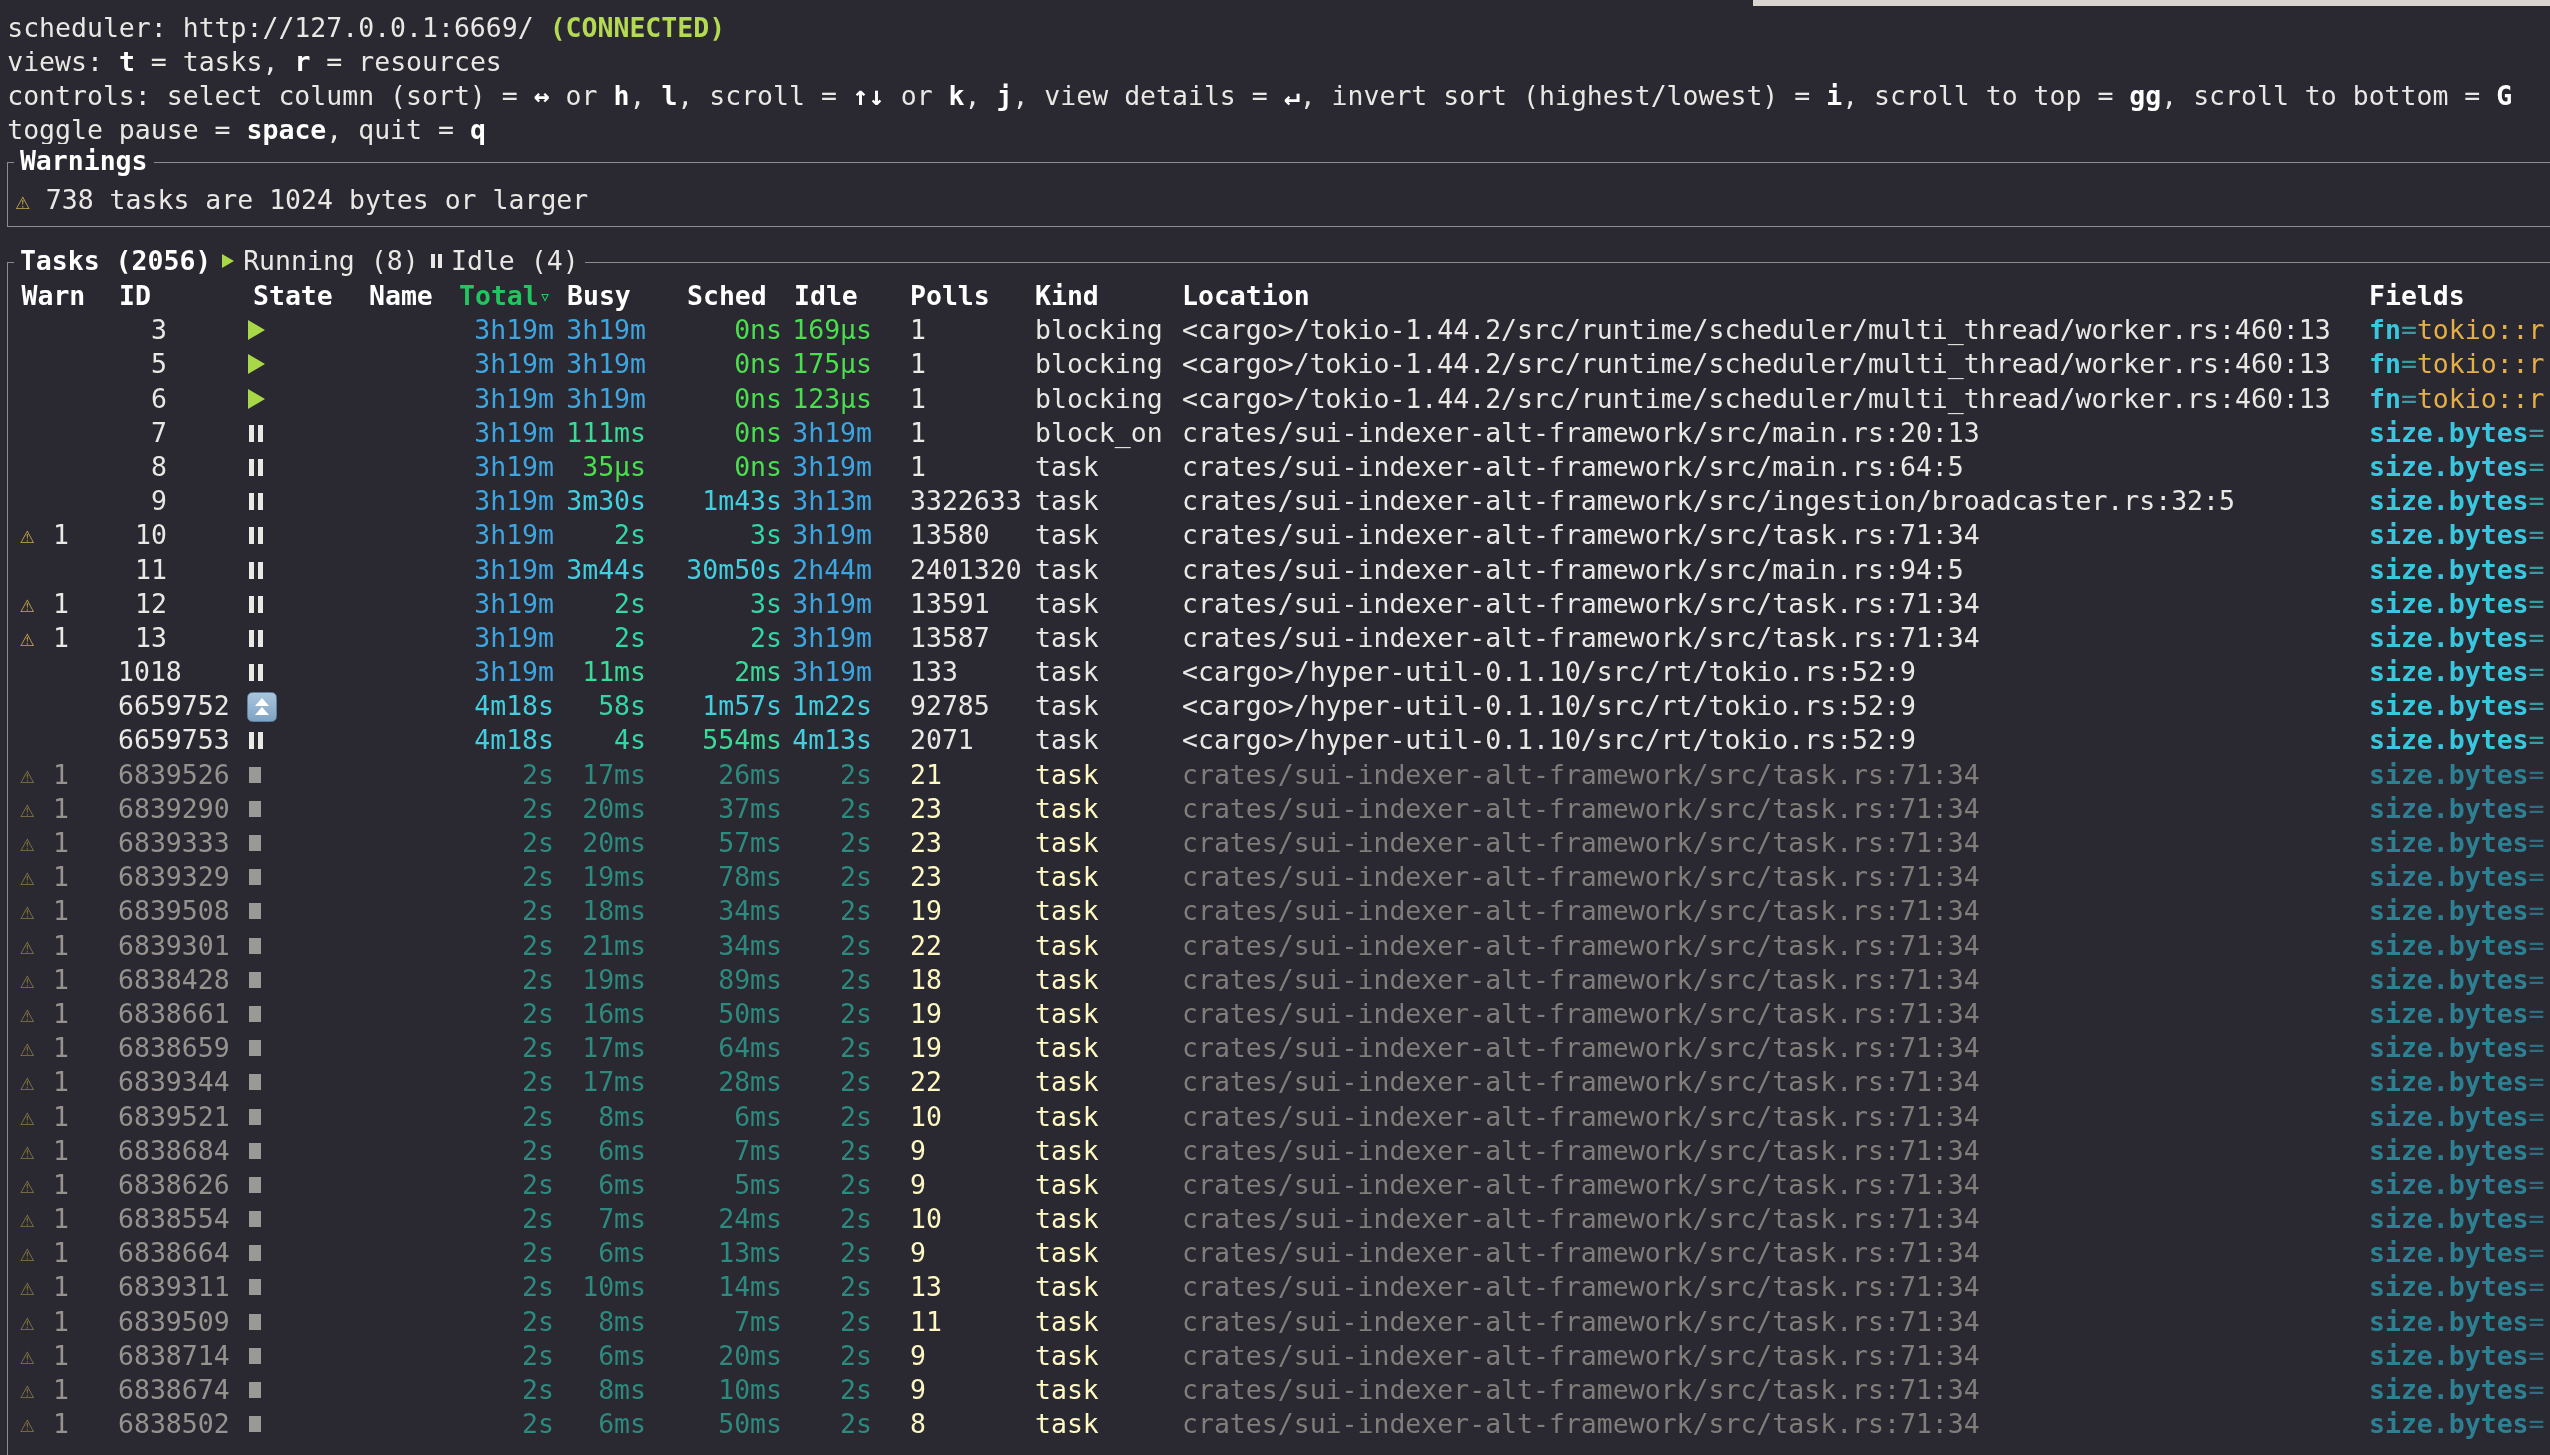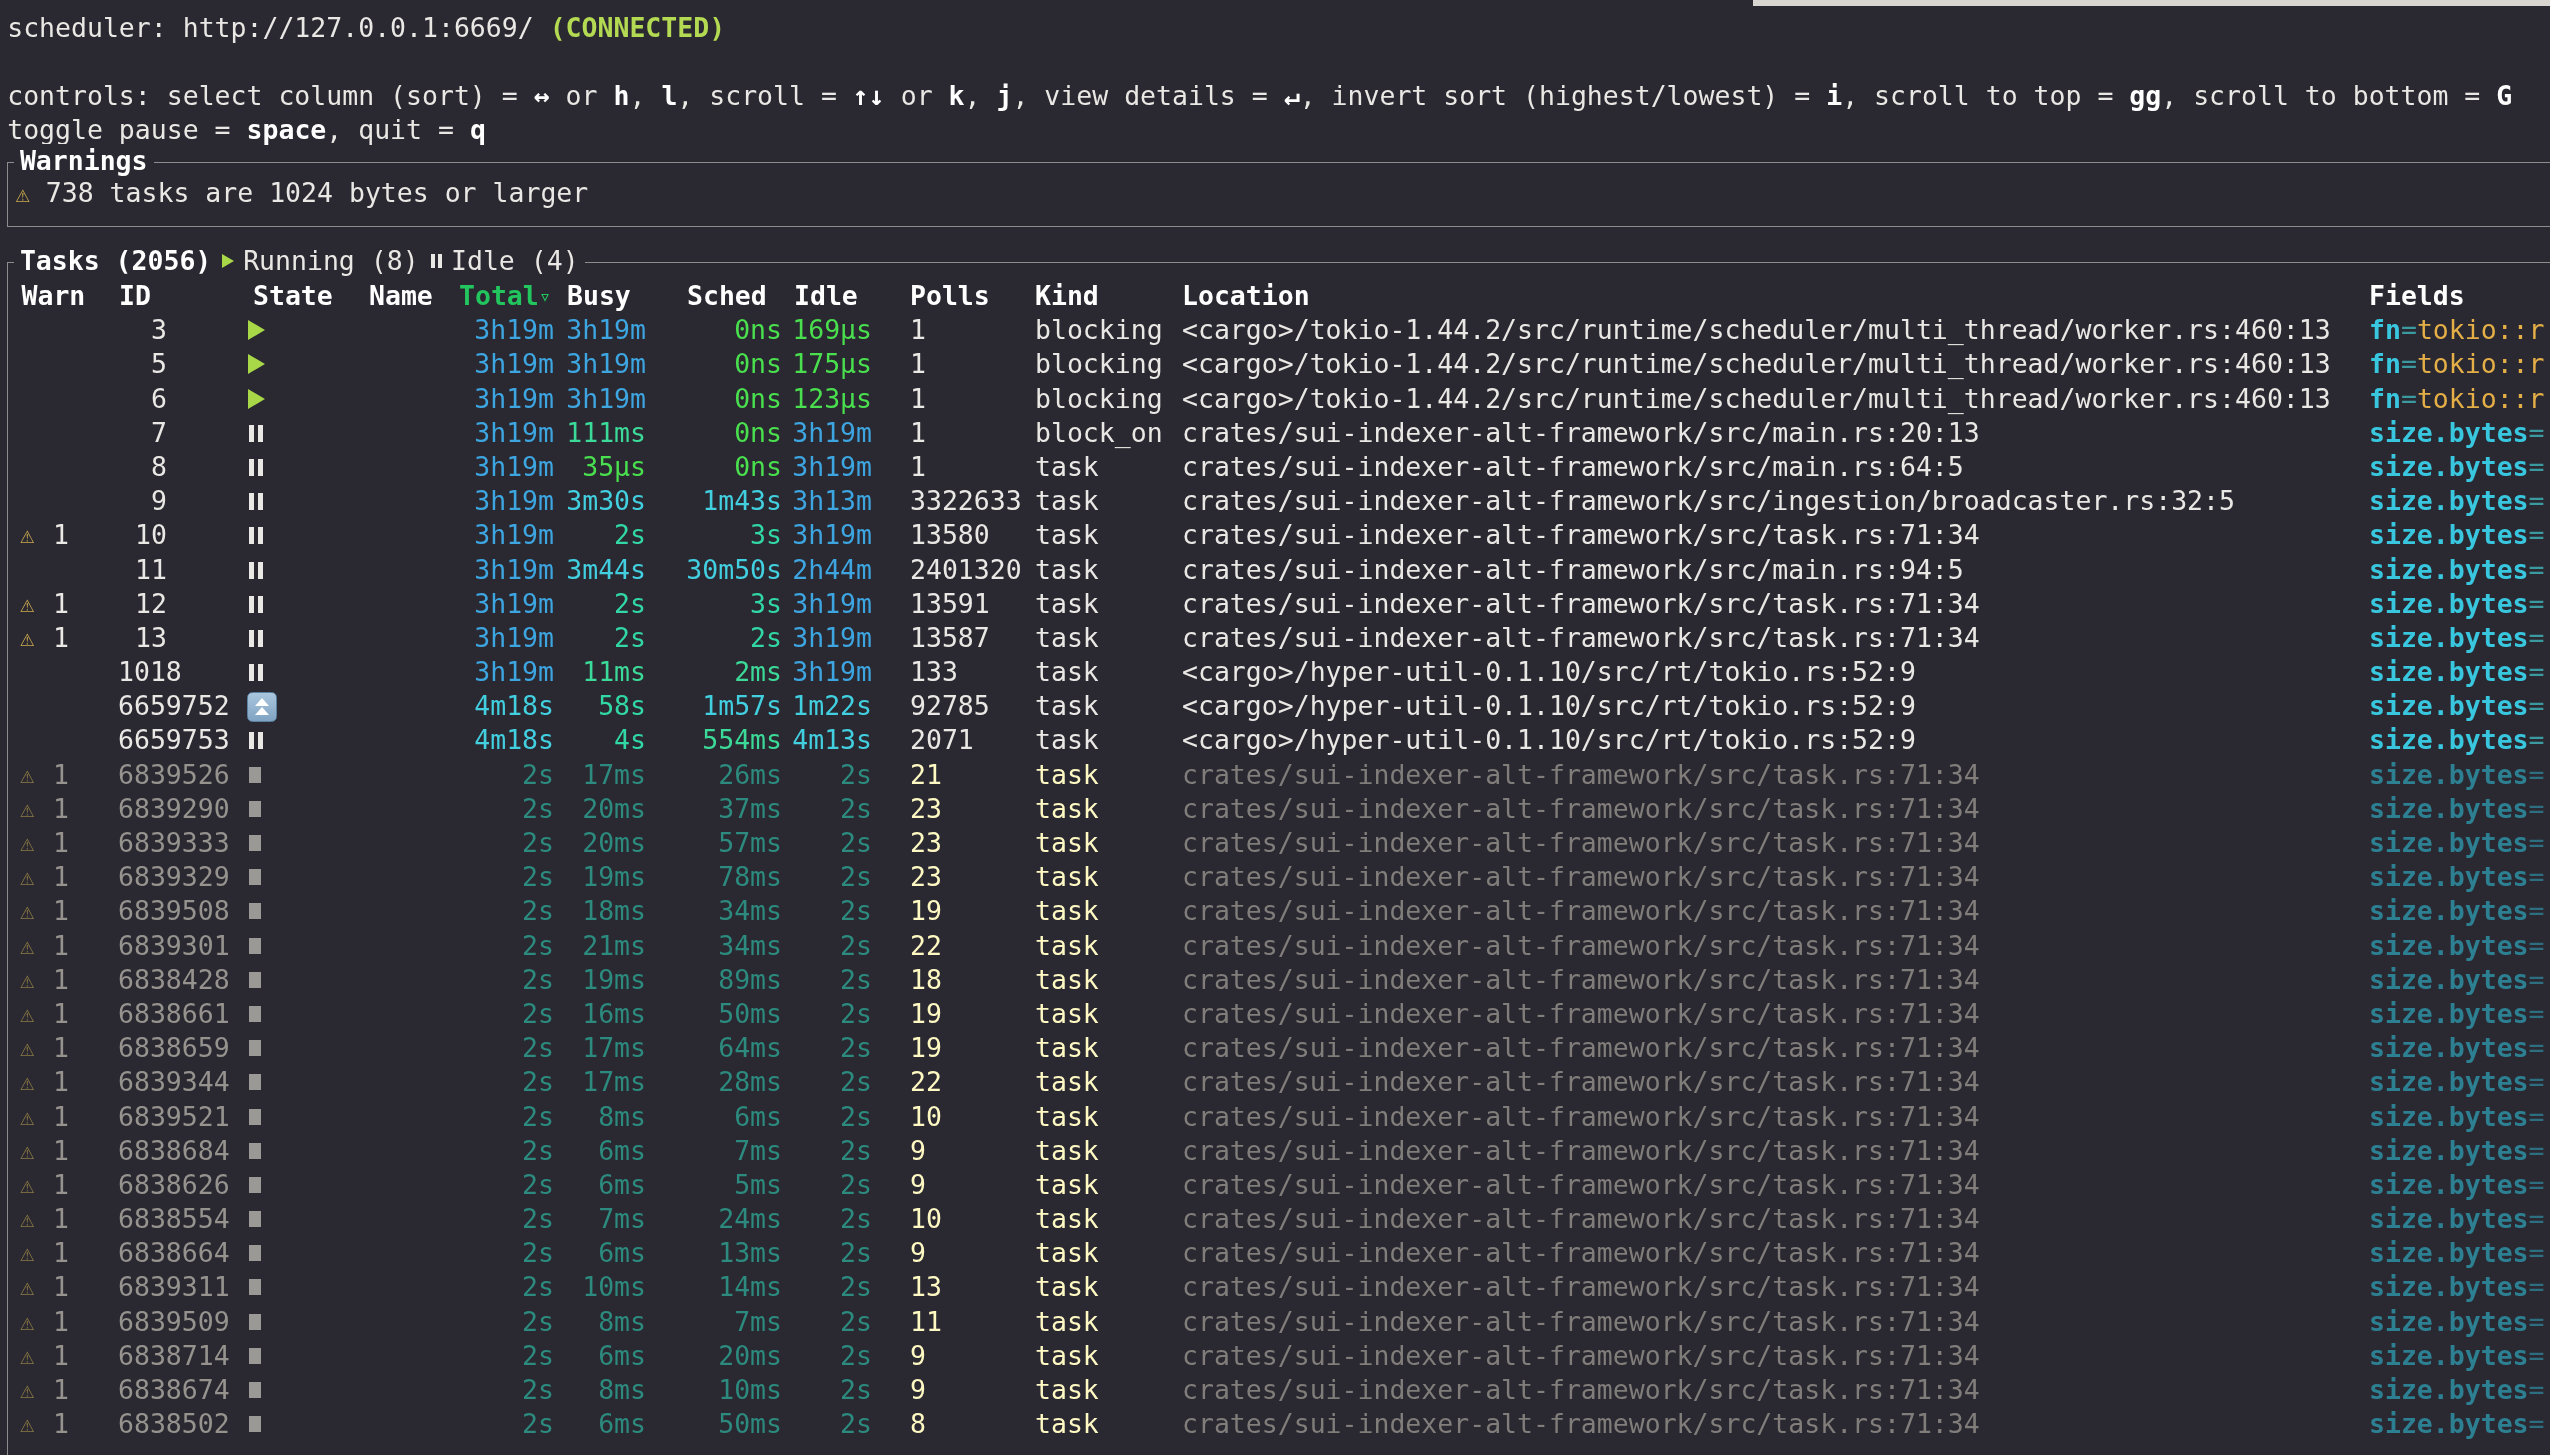--- a/index.html
+++ b/index.html
@@ -61,26 +61,27 @@
   .mini-pause i{display:block;width:3.6px;height:14.4px;background:#eae8e4;}
 </style>
 </head>
 <body>
 
 <div class="screen">
 
   <div class="edge-strip" style="left:1753px;width:798px;background:#d8d5d1;"></div>
 
   <div class="line" style="top:10.8px;"><span>scheduler: </span><span>http://127.0.0.1:6669/ </span><span class="conn-status" style="color:#b3da52;">(CONNECTED)</span></div>
+  <div class="line" style="top:45px;" id="line2"><span>views: </span><span class="b">t</span><span> = tasks, </span><span class="b">r</span><span> = resources</span></div>
   <div class="line" style="top:79px;" id="line3"><span>controls: select column (sort) = </span><span class="b">↔</span><span> or </span><span class="b">h</span><span>, </span><span class="b">l</span><span>, scroll = </span><span class="b">↑↓</span><span> or </span><span class="b">k</span><span>, </span><span class="b">j</span><span>, view details = </span><span class="b">↵</span><span>, invert sort (highest/lowest) = </span><span class="b">i</span><span>, scroll to top = </span><span class="b">gg</span><span>, scroll to bottom = </span><span class="b">G</span></div>
   <div class="line" style="top:113px;" id="line4"><span>toggle pause = </span><span class="b">space</span><span>, quit = </span><span class="b">q</span></div>
 
   <div class="box" style="left:7.2px;top:162px;width:2602px;height:63px;">
     <div class="boxtitle"><span>Warnings</span></div>
-    <div class="cell" style="left:7.2px;top:12.6px;height:34px;line-height:34px;"><span class="warn-ic">⚠</span><span> </span><span>738 tasks are 1024 bytes or larger</span></div>
+    <div class="cell" style="left:7.2px;top:12.6px;height:34px;line-height:48px;"><span class="warn-ic">⚠</span><span> </span><span>738 tasks are 1024 bytes or larger</span></div>
   </div>
 
   <div class="box" style="left:7.2px;top:262px;width:2602px;height:1202px;">
     <div class="boxtitle">
       <span>Tasks (2056)</span>
       <span class="mini-run"></span>
       <span class="plainseg">Running (8)</span>
       <span class="mini-pause"><i></i><i></i></span>
       <span class="plainseg">Idle (4)</span>
     </div>

